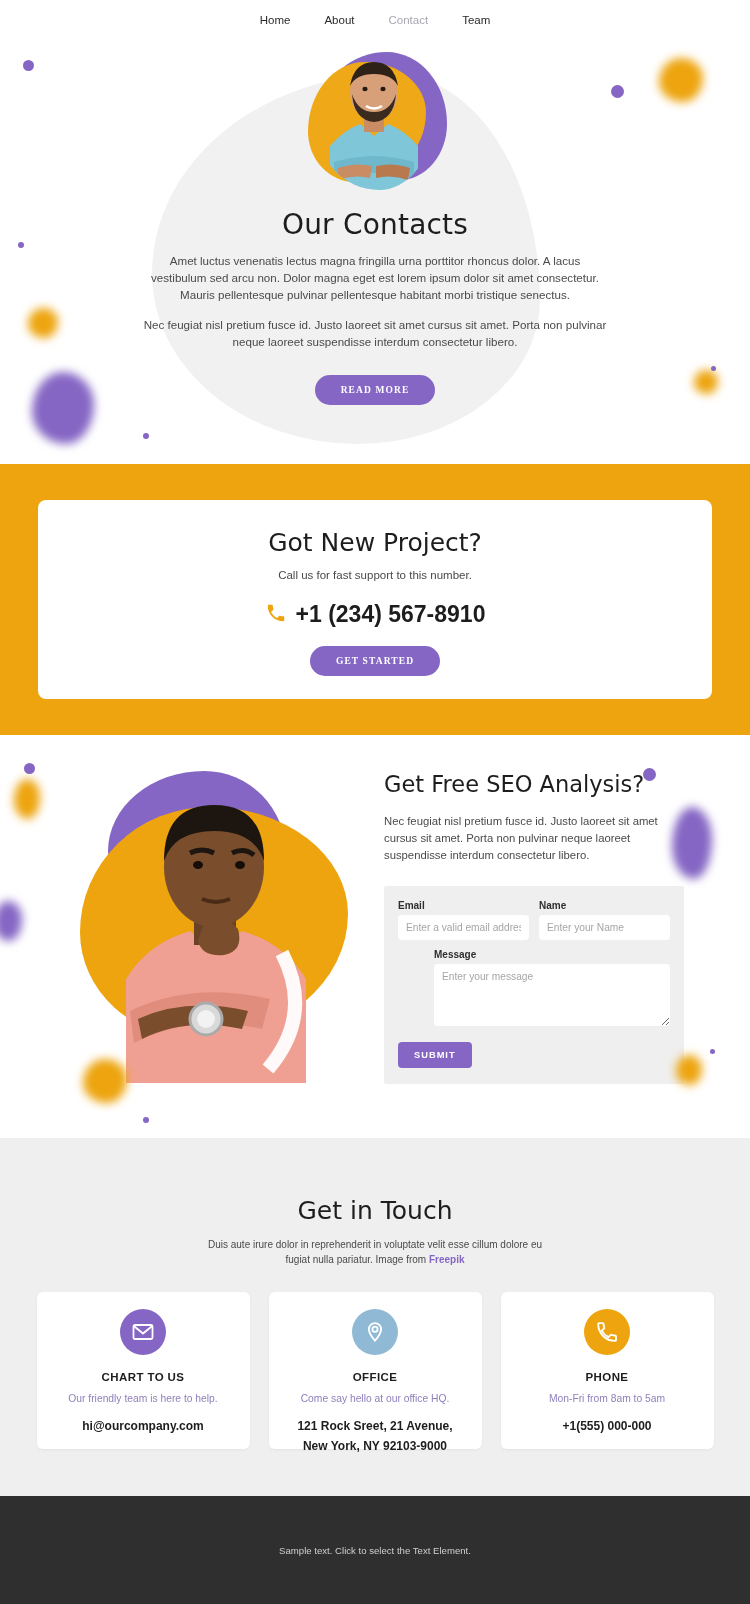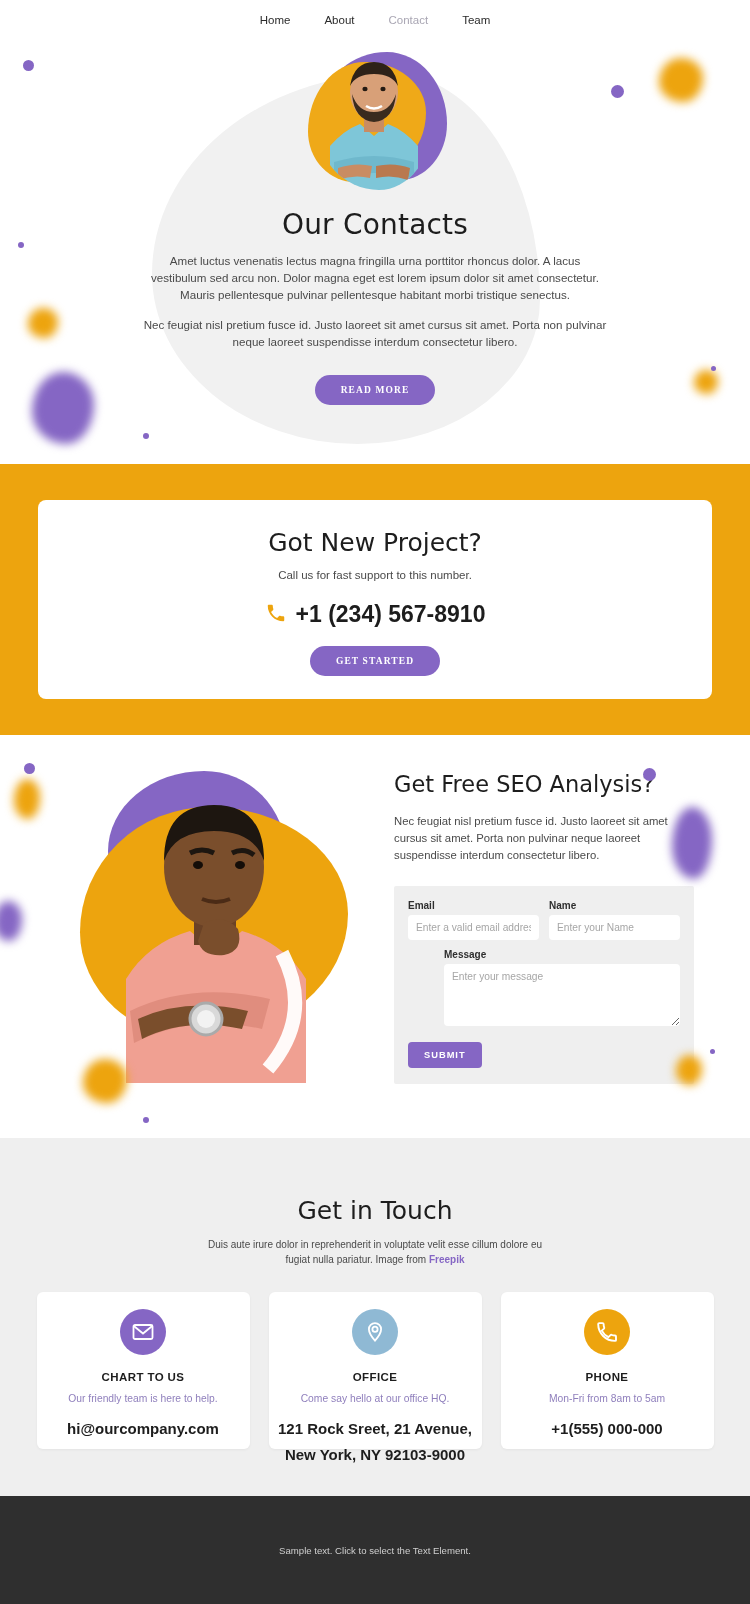--- a/index.html
+++ b/index.html
@@ -80,21 +80,21 @@
   }
   .cta-phone .ph-ico { color:#eda40e; font-size:22px; line-height:1; }
 
   
   .seo { position:relative; width:750px; height:403px; background:#fff; overflow:hidden; }
   .seo-img { position:absolute; left:40px; top:30px; width:320px; height:330px; }
   .si-purple { position:absolute; left:68px; top:6px; width:178px; height:160px; background:#8566c4; border-radius:54% 46% 44% 56% / 50% 52% 48% 50%; }
   .si-yellow { position:absolute; left:40px; top:42px; width:268px; height:232px; background:#eda40e; border-radius:48% 52% 56% 44% / 54% 46% 54% 46%; }
   .si-photo { position:absolute; left:46px; top:18px; width:244px; height:300px; }
 
-  .seo-right { position:absolute; left:394px; top:36px; width:300px; }
+  .seo-right { position:absolute; left:384px; top:36px; width:300px; }
   .seo-right h2 { font-size:22.5px; font-weight:400; color:#1d1d1d; margin:0 0 16px; }
   .seo-p { font-size:11.3px; line-height:1.5; color:#4a4a4a; margin:0 0 22px; font-family:"Liberation Sans", sans-serif; }
 
   .form-box { background:#efefef; padding:14px 14px 16px; border-radius:2px; width:300px; }
   .form-row { display:flex; gap:10px; }
   .fg { flex:1; }
   .fg label, .fg-full label {
     display:block; font-size:10px; color:#2f2f2f; margin:0 0 4px;
     font-family:"Liberation Sans", sans-serif; font-weight:600;
   }
@@ -122,21 +122,21 @@
   .card {
     width:213px; height:157px; background:#fff; border-radius:6px;
     padding-top:17px; box-shadow:0 1px 3px rgba(0,0,0,.05);
   }
   .circ { width:46px; height:46px; border-radius:50%; margin:0 auto 16px; display:flex; align-items:center; justify-content:center; }
   .circ.purple { background:#8566c4; }
   .circ.blue { background:#8fb9d4; }
   .circ.amber { background:#eda40e; }
   .card h3 { font-size:11.5px; font-weight:bold; color:#1d1d1d; margin:0 0 10px; letter-spacing:.4px; font-family:"Liberation Sans", sans-serif; }
   .card .sub { font-size:10.3px; color:#8f7fbc; margin:0 0 12px; font-family:"Liberation Sans", sans-serif; }
-  .card .val { font-size:15px; font-weight:bold; color:#1d1d1d; margin:0; line-height:1.7; font-family:"Liberation Sans", sans-serif; }
+  .card .val { font-size:12px; font-weight:bold; color:#1d1d1d; margin:0; line-height:1.7; font-family:"Liberation Sans", sans-serif; }
 
   
   .footer {
     position:relative; width:750px; height:108px; background:#2f2f2f;
     display:flex; align-items:center; justify-content:center;
   }
   .footer span { font-size:9.6px; color:#cfcfcf; font-family:"Liberation Sans", sans-serif; }
 </style>
 </head>
 <body>

